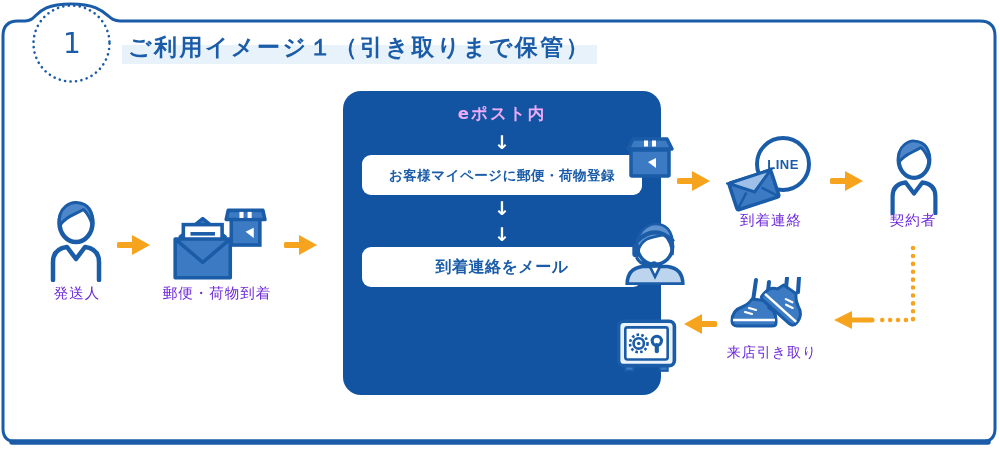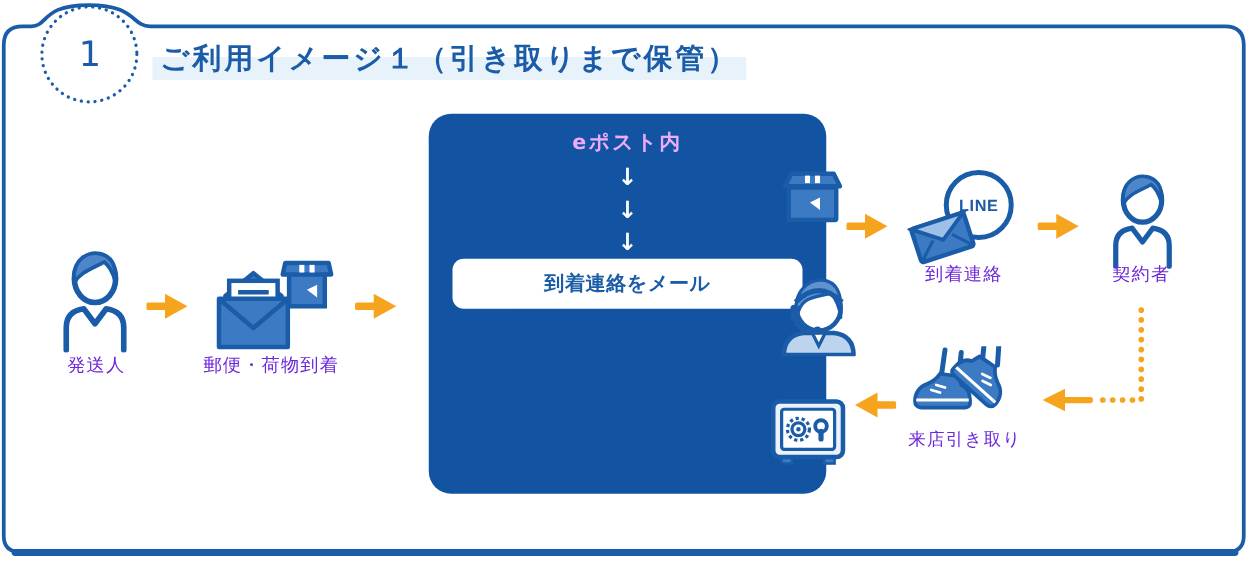--- a/index.html
+++ b/index.html
@@ -69,20 +69,21 @@
   <div class="label" style="left:147px;top:285px;width:140px">郵便・荷物到着</div>
 
   <svg class="abs" style="left:284px;top:233px" width="34" height="24" viewBox="0 0 34 24">
     <rect x="0" y="9" width="17" height="6" rx="1.5" fill="#F6A41D"></rect>
     <polygon points="15,2 33,12 15,22" fill="#F6A41D"></polygon>
   </svg>
 
   <div class="epost">
     <div class="epost-header">eポスト内</div>
     <div class="darr">↓</div>
+    <div class="step s2">お客様マイページに郵便・荷物登録</div>
     <div class="darr">↓</div>
     <div class="darr">↓</div>
     <div class="step s4">到着連絡をメール</div>
   </div>
 
   <svg class="abs" style="left:624px;top:136px" width="52" height="44" viewBox="0 0 52 44">
     <rect x="7" y="14" width="38" height="26" rx="1" fill="#3C7BC4" stroke="#1A5CA8" stroke-width="3.5"></rect>
     <polygon points="9,3 43,3 48,13 4,13" fill="#3C7BC4" stroke="#1A5CA8" stroke-width="3.5" stroke-linejoin="round"></polygon>
     <rect x="20" y="4.5" width="4" height="6" fill="#fff"></rect>
     <rect x="28" y="4.5" width="4" height="6" fill="#fff"></rect>

